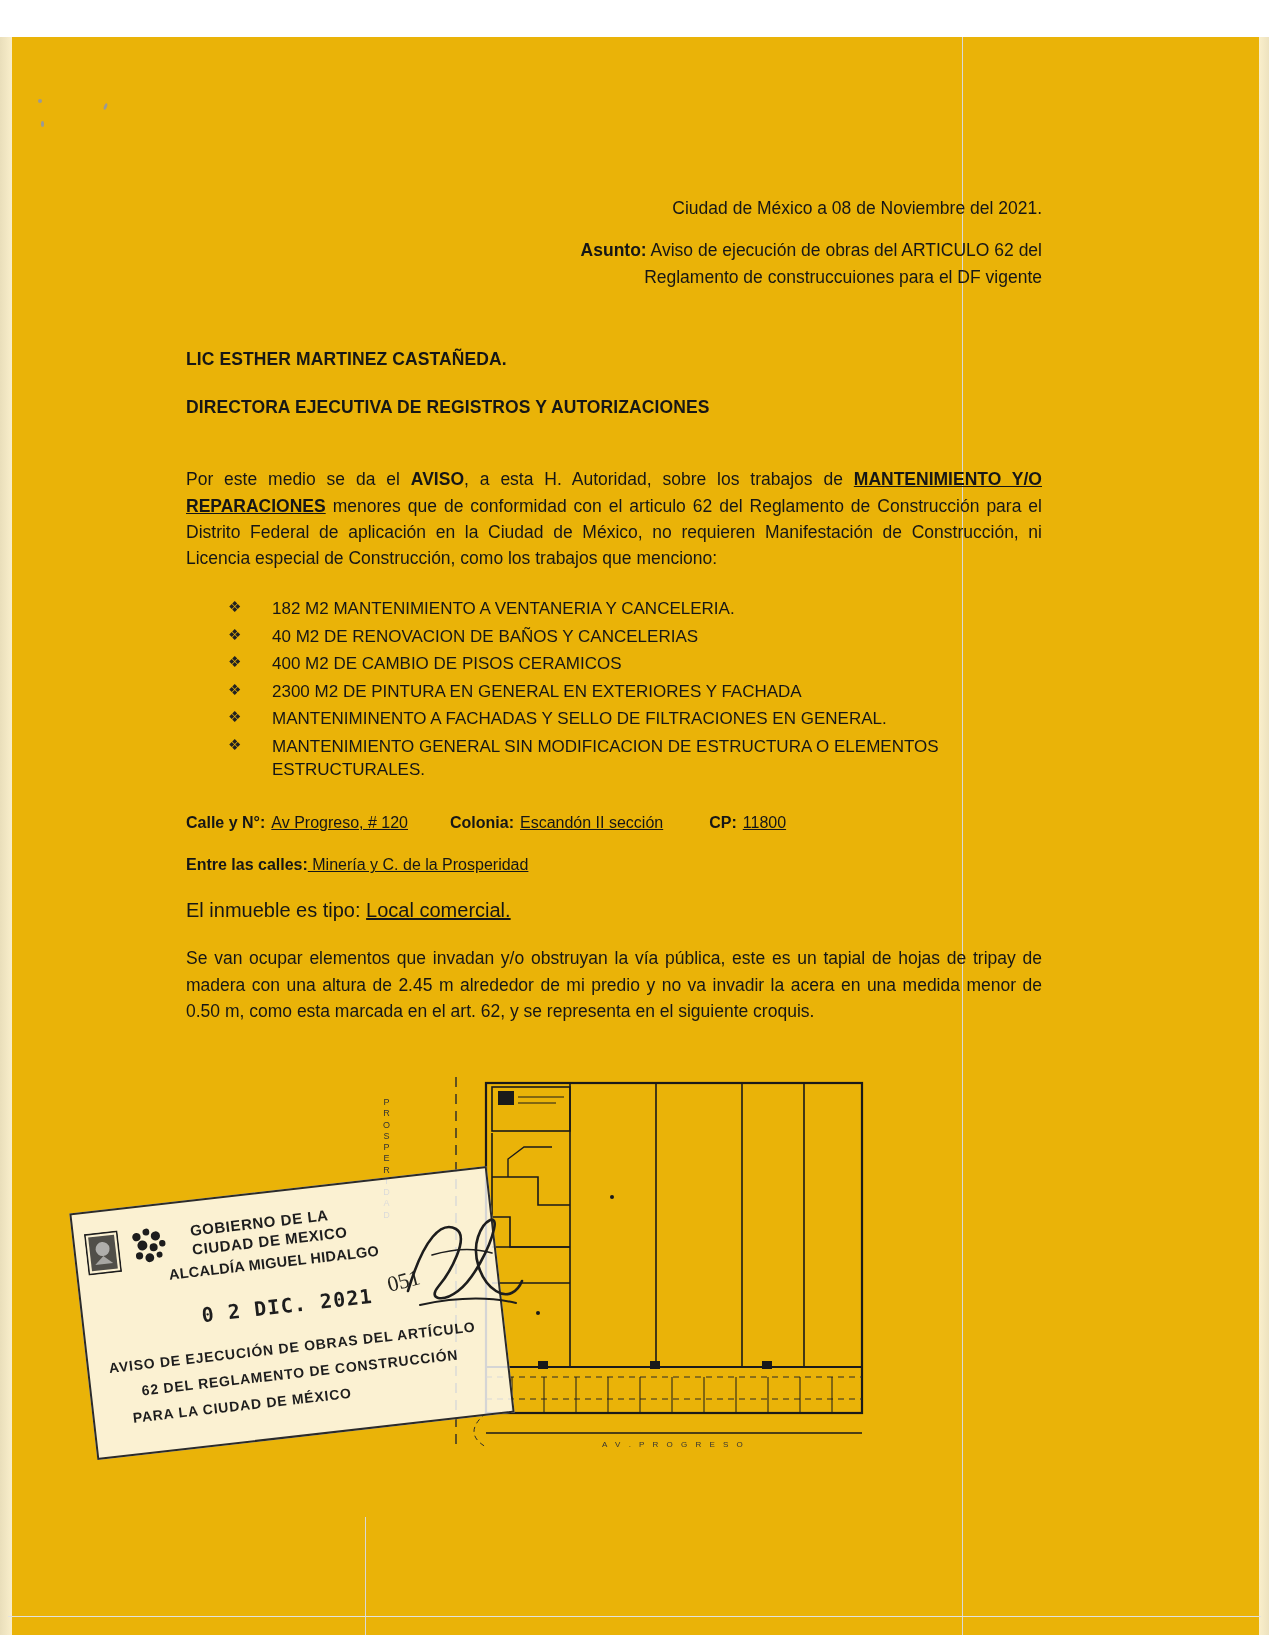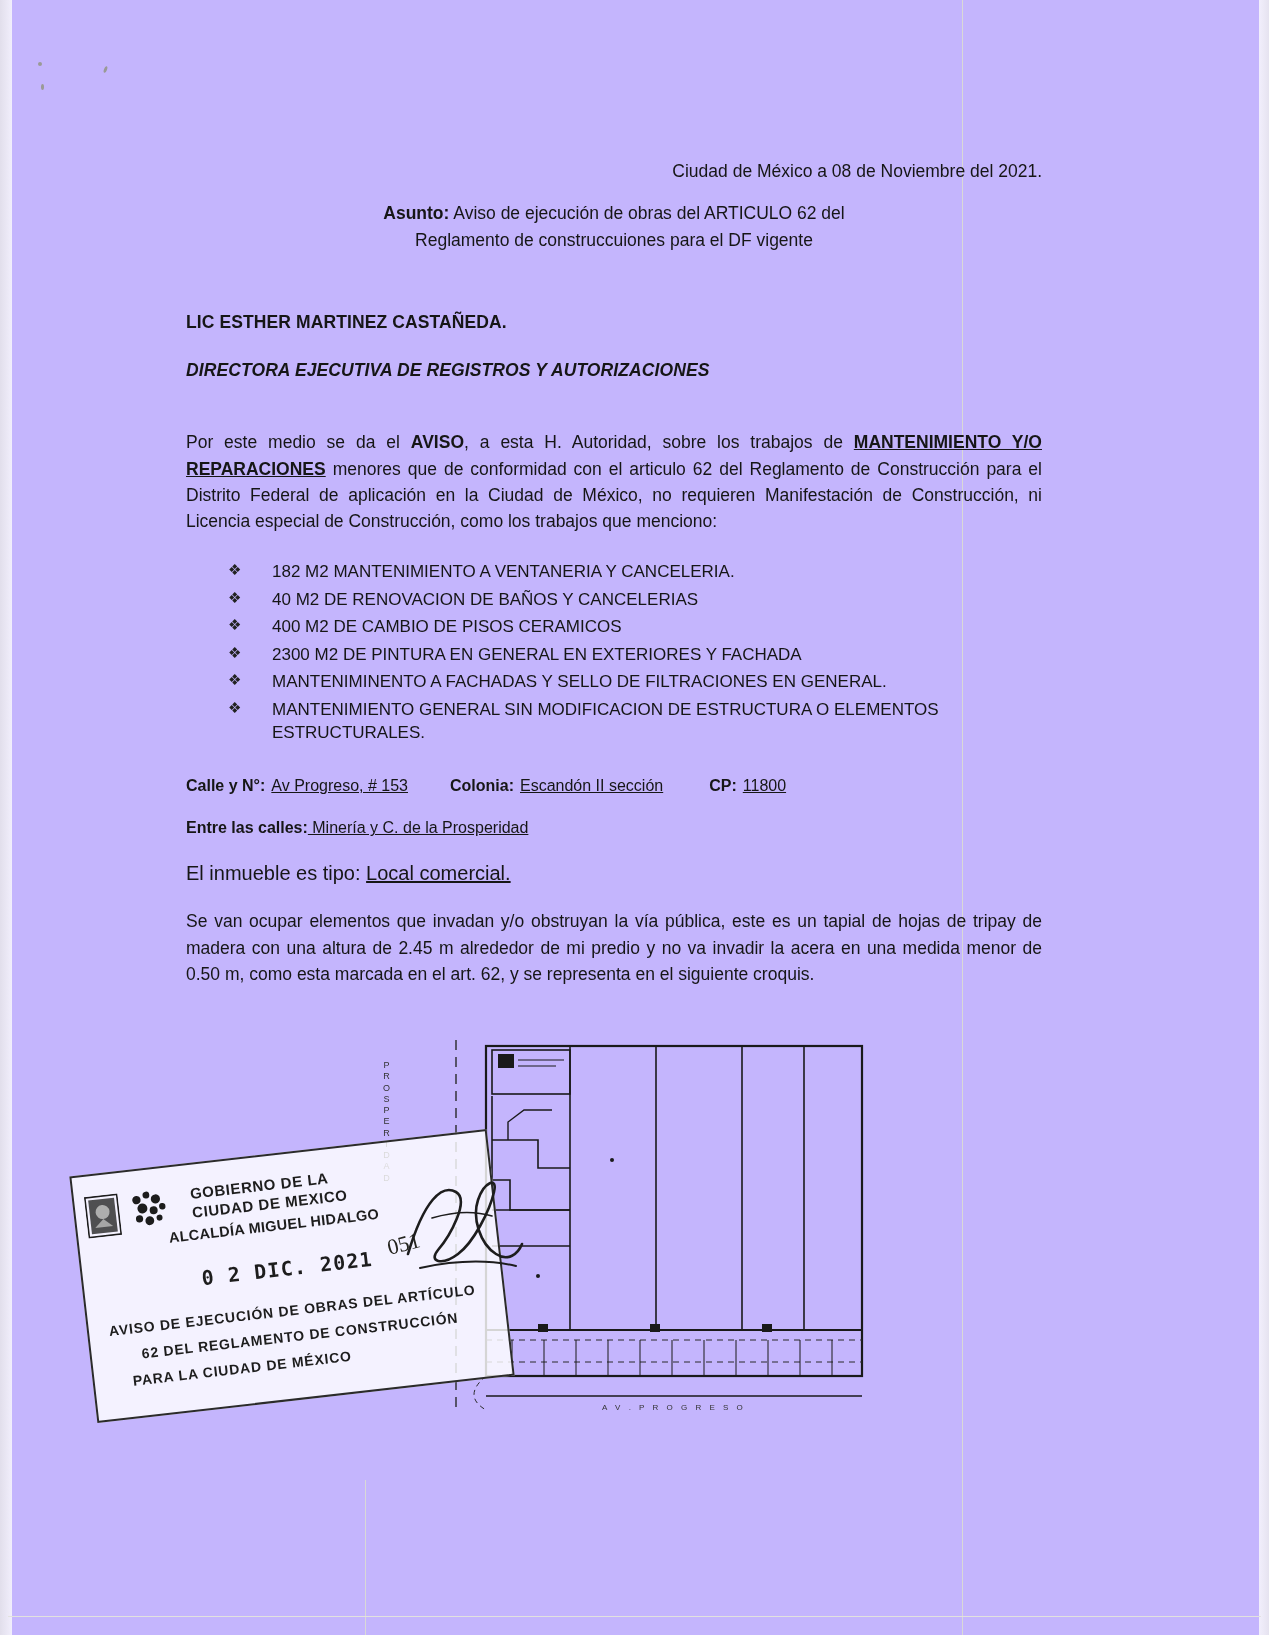--- a/index.html
+++ b/index.html
@@ -13,21 +13,22 @@
     position: relative;
     font-family: "Liberation Sans", sans-serif;
     color: #1a1a1a;
     overflow: hidden;
   }
 
   
   #page {
     position: absolute;
     inset: 0;
-    background: #c4b5fd;
+    background: #eab308;
+    margin-top: 37px;
   }
 
   
   .scan-edge-left {
     position: absolute;
     left: 0; top: 0; bottom: 0;
     width: 12px;
     background: linear-gradient(to right, #e9e9e7, #fdfdfc);
     opacity: .8;
   }
@@ -65,32 +66,32 @@
     font-size: 17.5px;
     line-height: 1.5;
     color: #161616;
   }
 
   .line-right {
     text-align: right;
     margin: 0 0 6px 0;
   }
   .asunto {
-    text-align: center;
+    text-align: right;
     margin: 16px 0 0 0;
     line-height: 1.5;
   }
   .asunto b { font-weight: bold; }
 
   .recipient {
     margin-top: 56px;
     font-weight: bold;
     letter-spacing: .1px;
   }
-  .recipient .r2 { margin-top: 22px; font-style: italic; }
+  .recipient .r2 { margin-top: 22px; }
 
   .para {
     margin-top: 46px;
     text-align: justify;
   }
   .para b { font-weight: bold; }
   .u-bold {
     font-weight: bold;
     text-decoration: underline;
   }
@@ -342,21 +343,21 @@
       <li><span class="bullet">❖</span><span>40 M2 DE RENOVACION DE BAÑOS Y CANCELERIAS</span></li>
       <li><span class="bullet">❖</span><span>400 M2 DE CAMBIO DE PISOS CERAMICOS</span></li>
       <li><span class="bullet">❖</span><span>2300 M2 DE PINTURA EN GENERAL EN EXTERIORES Y FACHADA</span></li>
       <li><span class="bullet">❖</span><span>MANTENIMINENTO A FACHADAS Y SELLO DE FILTRACIONES EN GENERAL.</span></li>
       <li><span class="bullet">❖</span><span>MANTENIMIENTO GENERAL SIN MODIFICACION DE ESTRUCTURA O ELEMENTOS ESTRUCTURALES.</span></li>
     </ul>
 
 
     <div class="fields-row">
       <span class="lbl">Calle y N°:</span>
-      <span class="val">Av Progreso, # 153</span>
+      <span class="val">Av Progreso, # 120</span>
       <span class="gap-a"></span>
       <span class="lbl">Colonia:</span>
       <span class="val">Escandón II sección</span>
       <span class="gap-b"></span>
       <span class="lbl">CP:</span>
       <span class="val">11800</span>
     </div>
 
     <div class="fields-row2">
       <span class="lbl">Entre las calles:</span><span class="val"> Minería y C. de la Prosperidad</span>

